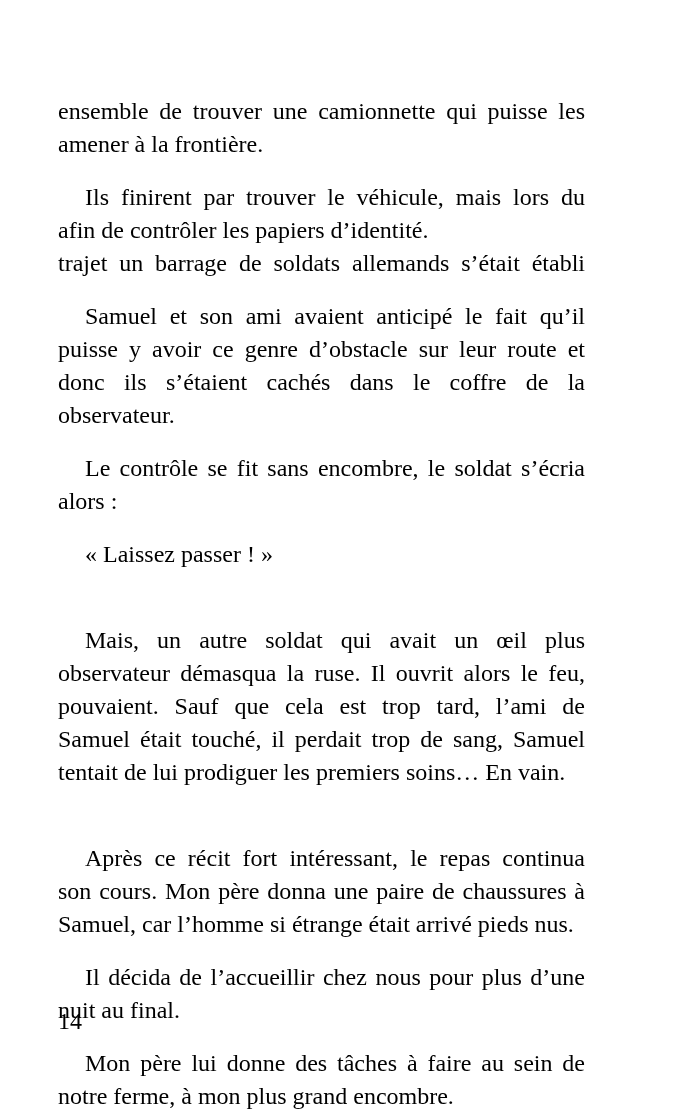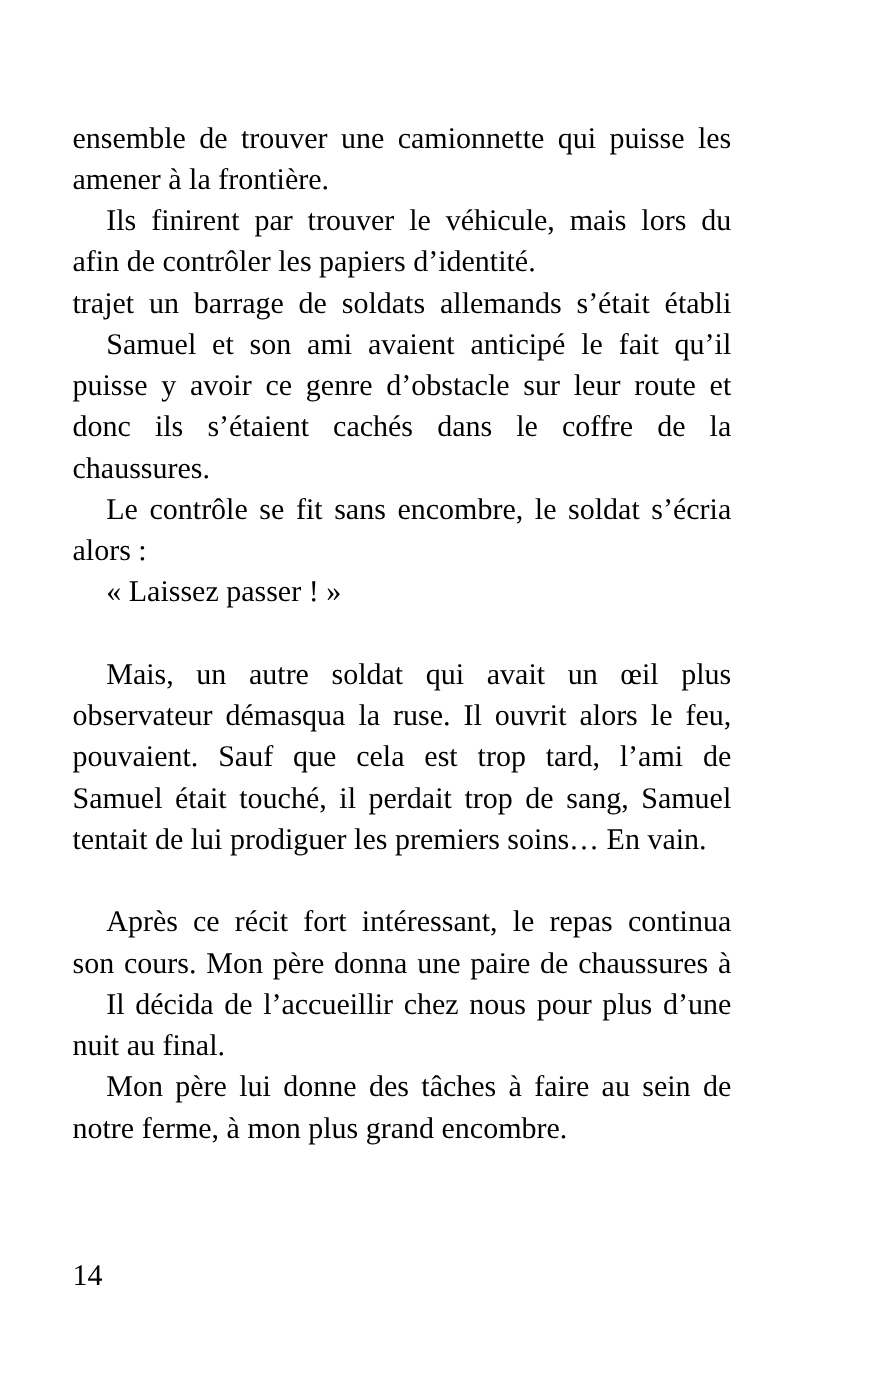--- a/index.html
+++ b/index.html
@@ -29,20 +29,21 @@
     white-space: normal;
   }
   
   .just {
     text-align: justify;
     text-align-last: justify;
   }
   
   .ind {
     text-indent: 27px;
+    margin-top: 20px;
   }
   .blank {  }
   .page-number {
     position: absolute;
     left: 58px;
     top: 1005px;
     font-size: 24px;
     line-height: 33px;
     text-align: right;
   }
@@ -53,32 +54,33 @@
 <div class="page">
   <div class="text-block">
     <div class="line just">ensemble de trouver une camionnette qui puisse les</div>
     <div class="line">amener à la frontière.</div>
     <div class="line ind just">Ils finirent par trouver le véhicule, mais lors du</div>
     <div class="line">afin de contrôler les papiers d’identité.</div>
     <div class="line just">trajet un barrage de soldats allemands s’était établi</div>
     <div class="line ind just">Samuel et son ami avaient anticipé le fait qu’il</div>
     <div class="line just">puisse y avoir ce genre d’obstacle sur leur route et</div>
     <div class="line just">donc ils s’étaient cachés dans le coffre de la</div>
-    <div class="line">chaussures.</div>
+    <div class="line">observateur.</div>
     <div class="line ind just">Le contrôle se fit sans encombre, le soldat s’écria</div>
     <div class="line">alors :</div>
     <div class="line ind">« Laissez passer ! »</div>
     <div class="line blank"></div>
     <div class="line ind just">Mais, un autre soldat qui avait un œil plus</div>
     <div class="line just">observateur démasqua la ruse. Il ouvrit alors le feu,</div>
     <div class="line just">pouvaient. Sauf que cela est trop tard, l’ami de</div>
     <div class="line just">Samuel était touché, il perdait trop de sang, Samuel</div>
     <div class="line">tentait de lui prodiguer les premiers soins… En vain.</div>
     <div class="line blank"></div>
     <div class="line ind just">Après ce récit fort intéressant, le repas continua</div>
     <div class="line just">son cours. Mon père donna une paire de chaussures à</div>
+    <div class="line">Samuel, car l’homme si étrange était arrivé pieds nus.</div>
     <div class="line ind just">Il décida de l’accueillir chez nous pour plus d’une</div>
     <div class="line">nuit au final.</div>
     <div class="line ind just">Mon père lui donne des tâches à faire au sein de</div>
     <div class="line">notre ferme, à mon plus grand encombre.</div>
   </div>
   <div class="page-number">14</div>
 </div>
 
 </body></html>

